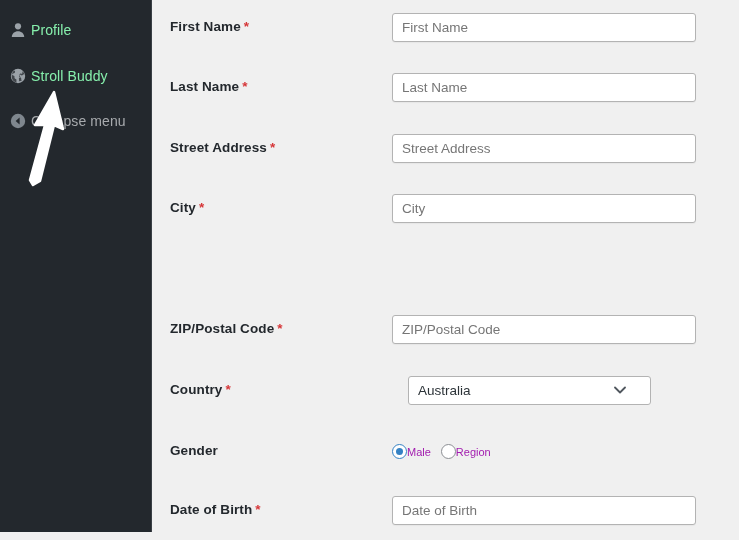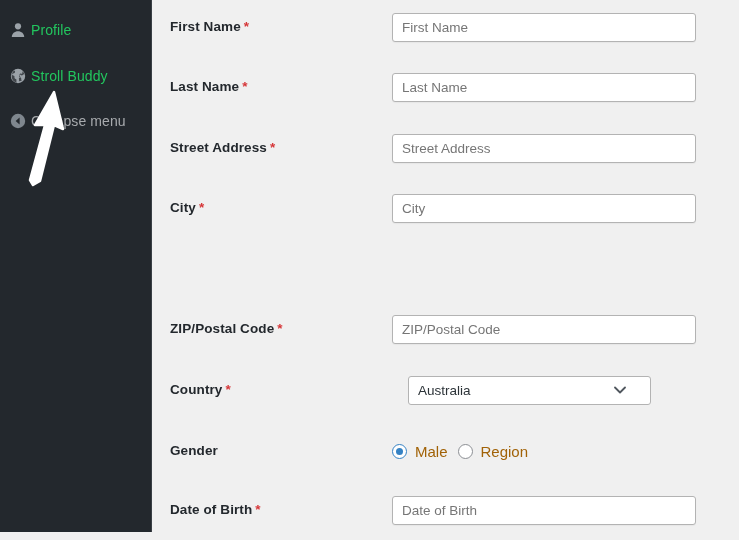--- a/index.html
+++ b/index.html
@@ -37,21 +37,21 @@
   .side-icon {
     width: 26px;
     height: 22px;
     display: flex;
     align-items: center;
     justify-content: center;
     flex: 0 0 26px;
   }
   .side-label {
     font-size: 14px;
-    color: #22c55e;
+    color: #86efac;
     white-space: nowrap;
     letter-spacing: 0.1px;
   }
   .side-label.dim { color: #a7aaad; }
 
   #item-profile { top: 13px; }
   #item-stroll  { top: 59px; }
   #item-collapse{ top: 104px; }
 
   
@@ -162,23 +162,22 @@
   }
   .radio-dot.on::after {
     content: "";
     position: absolute;
     left: 3px; top: 3px;
     width: 7px; height: 7px;
     border-radius: 50%;
     background: #3582c4;
   }
   .radio-text {
-    font-size: 15px;
-    color: #a16207;
-    margin-left: 8px;
+    font-size: 11px;
+    color: #a21caf;
     white-space: nowrap;
   }
 
   
   #arrow-annotation {
     position: absolute;
     left: 10px; top: 80px;
     width: 80px; height: 115px;
     pointer-events: none;
   }

